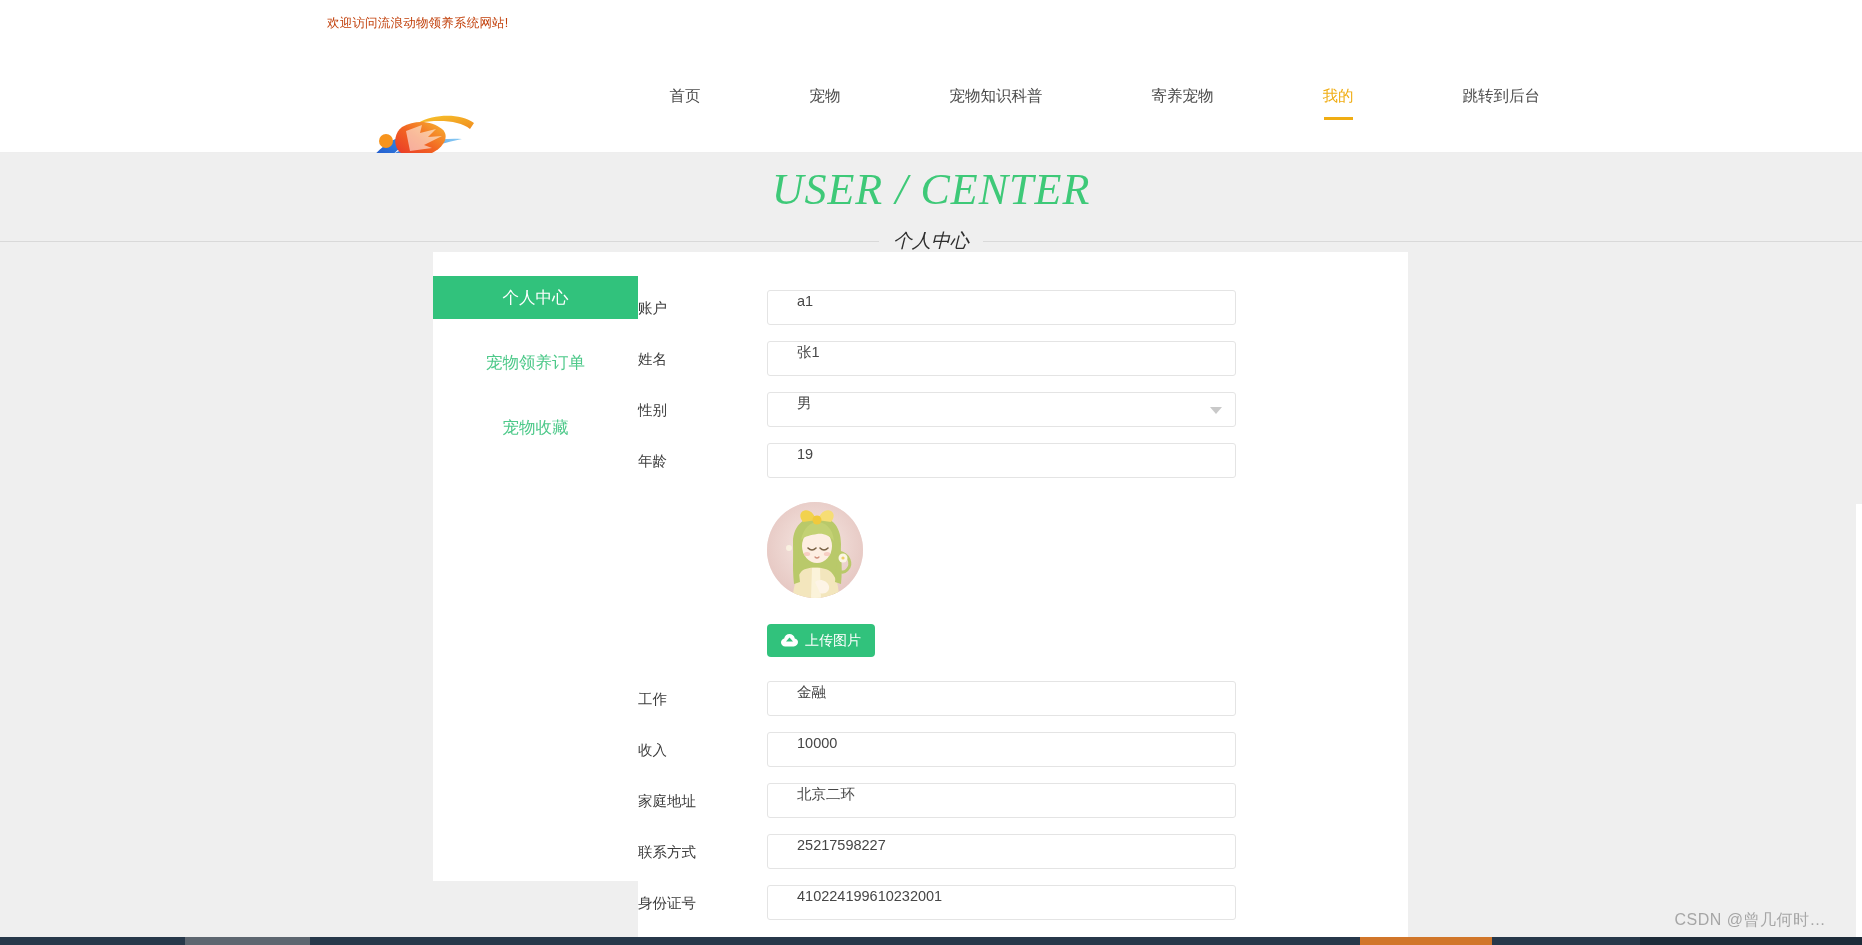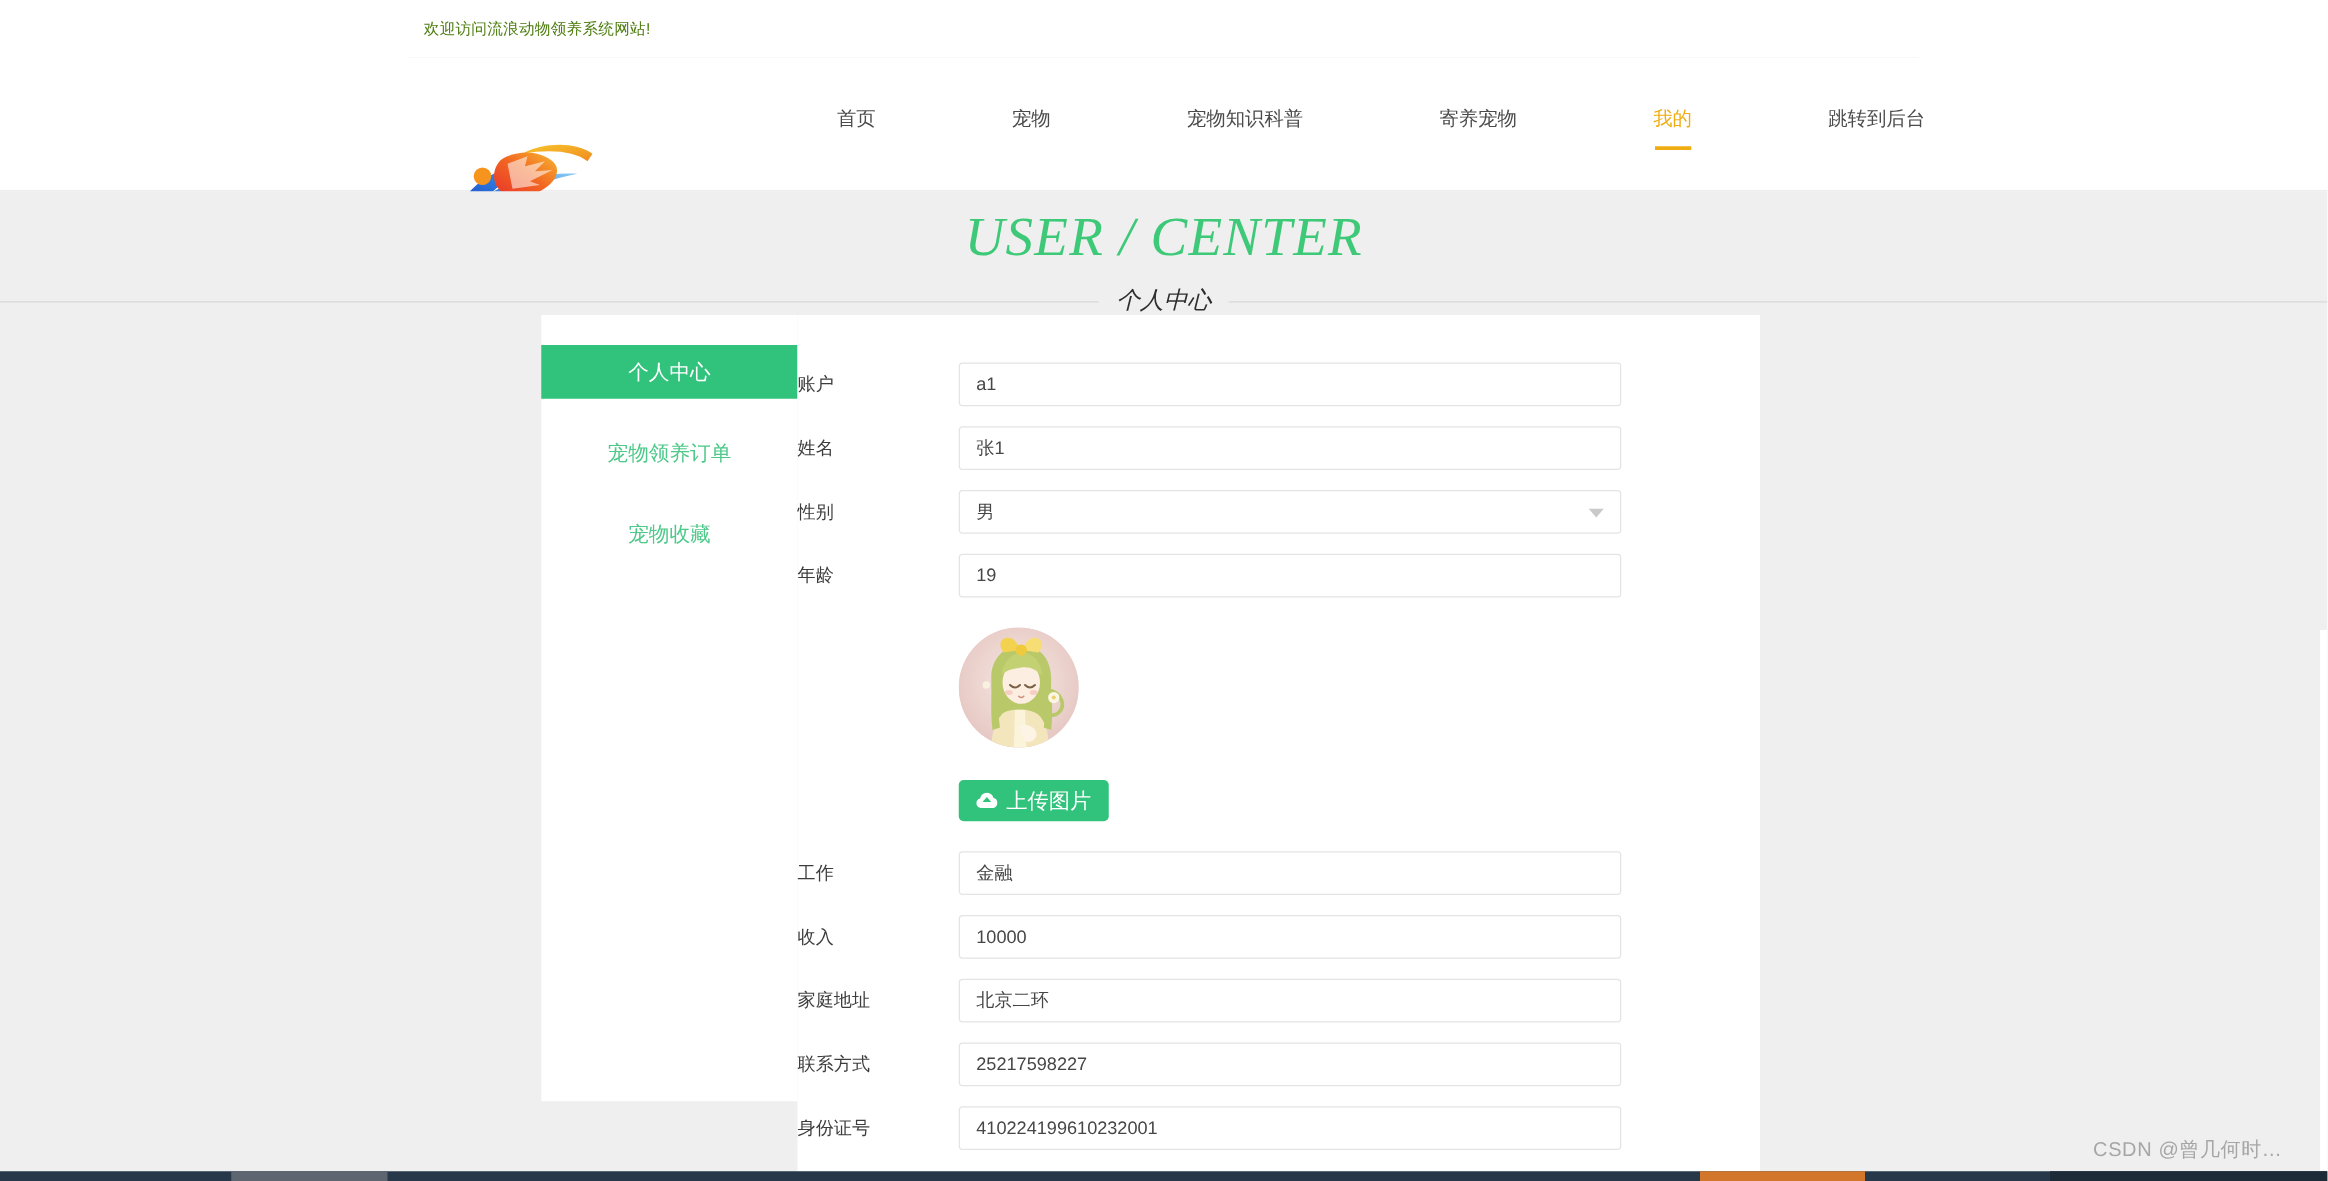--- a/index.html
+++ b/index.html
@@ -35,24 +35,23 @@
     left: 327px;
     top: 0;
     width: 1208px;
     height: 46px;
     border-bottom: 1px solid #e2e2e2;
     display: flex;
     align-items: center;
   }
   .welcome-text {
     font-size: 12.5px;
-    color: #4d7c0f;
+    color: #c2410c;
     letter-spacing: 0.2px;
     padding-left: 0px;
-    margin-left: 12px;
   }
 
   
   .header {
     position: relative;
     height: 106px;
     background: #ffffff;
     border-bottom: 1px solid #eeeeee;
   }
   .logo-wrap {
@@ -191,28 +190,29 @@
     width: 115px;
     text-align: left;
     padding-right: 14px;
     font-size: 14.5px;
     color: #3d3d3d;
     line-height: 20px;
     flex: 0 0 auto;
   }
   .form-control {
     position: relative;
-    width: 530px;
+    width: 469px;
     height: 35px;
     border: 1px solid #e4e4e4;
     border-radius: 3px;
     background: #ffffff;
     display: flex;
-    align-items: center;
+    align-items: flex-start;
     box-sizing: border-box;
+    padding-left: 16px;
   }
   .form-control .val {
     padding-left: 13px;
     font-size: 14.5px;
     color: #464646;
     line-height: 20px;
   }
   .caret {
     position: absolute;
     right: 13px;
@@ -247,21 +247,21 @@
     margin-bottom: 24px;
   }
   .upload-btn {
     background: #31c27c;
     color: #ffffff;
     height: 33px;
     border-radius: 4px;
     padding: 0 14px;
     display: inline-flex;
     align-items: center;
-    font-size: 17px;
+    font-size: 14px;
     cursor: pointer;
     border: none;
     font-family: inherit;
   }
   .upload-btn .cloud {
     margin-right: 7px;
     display: inline-flex;
     align-items: center;
   }
 

